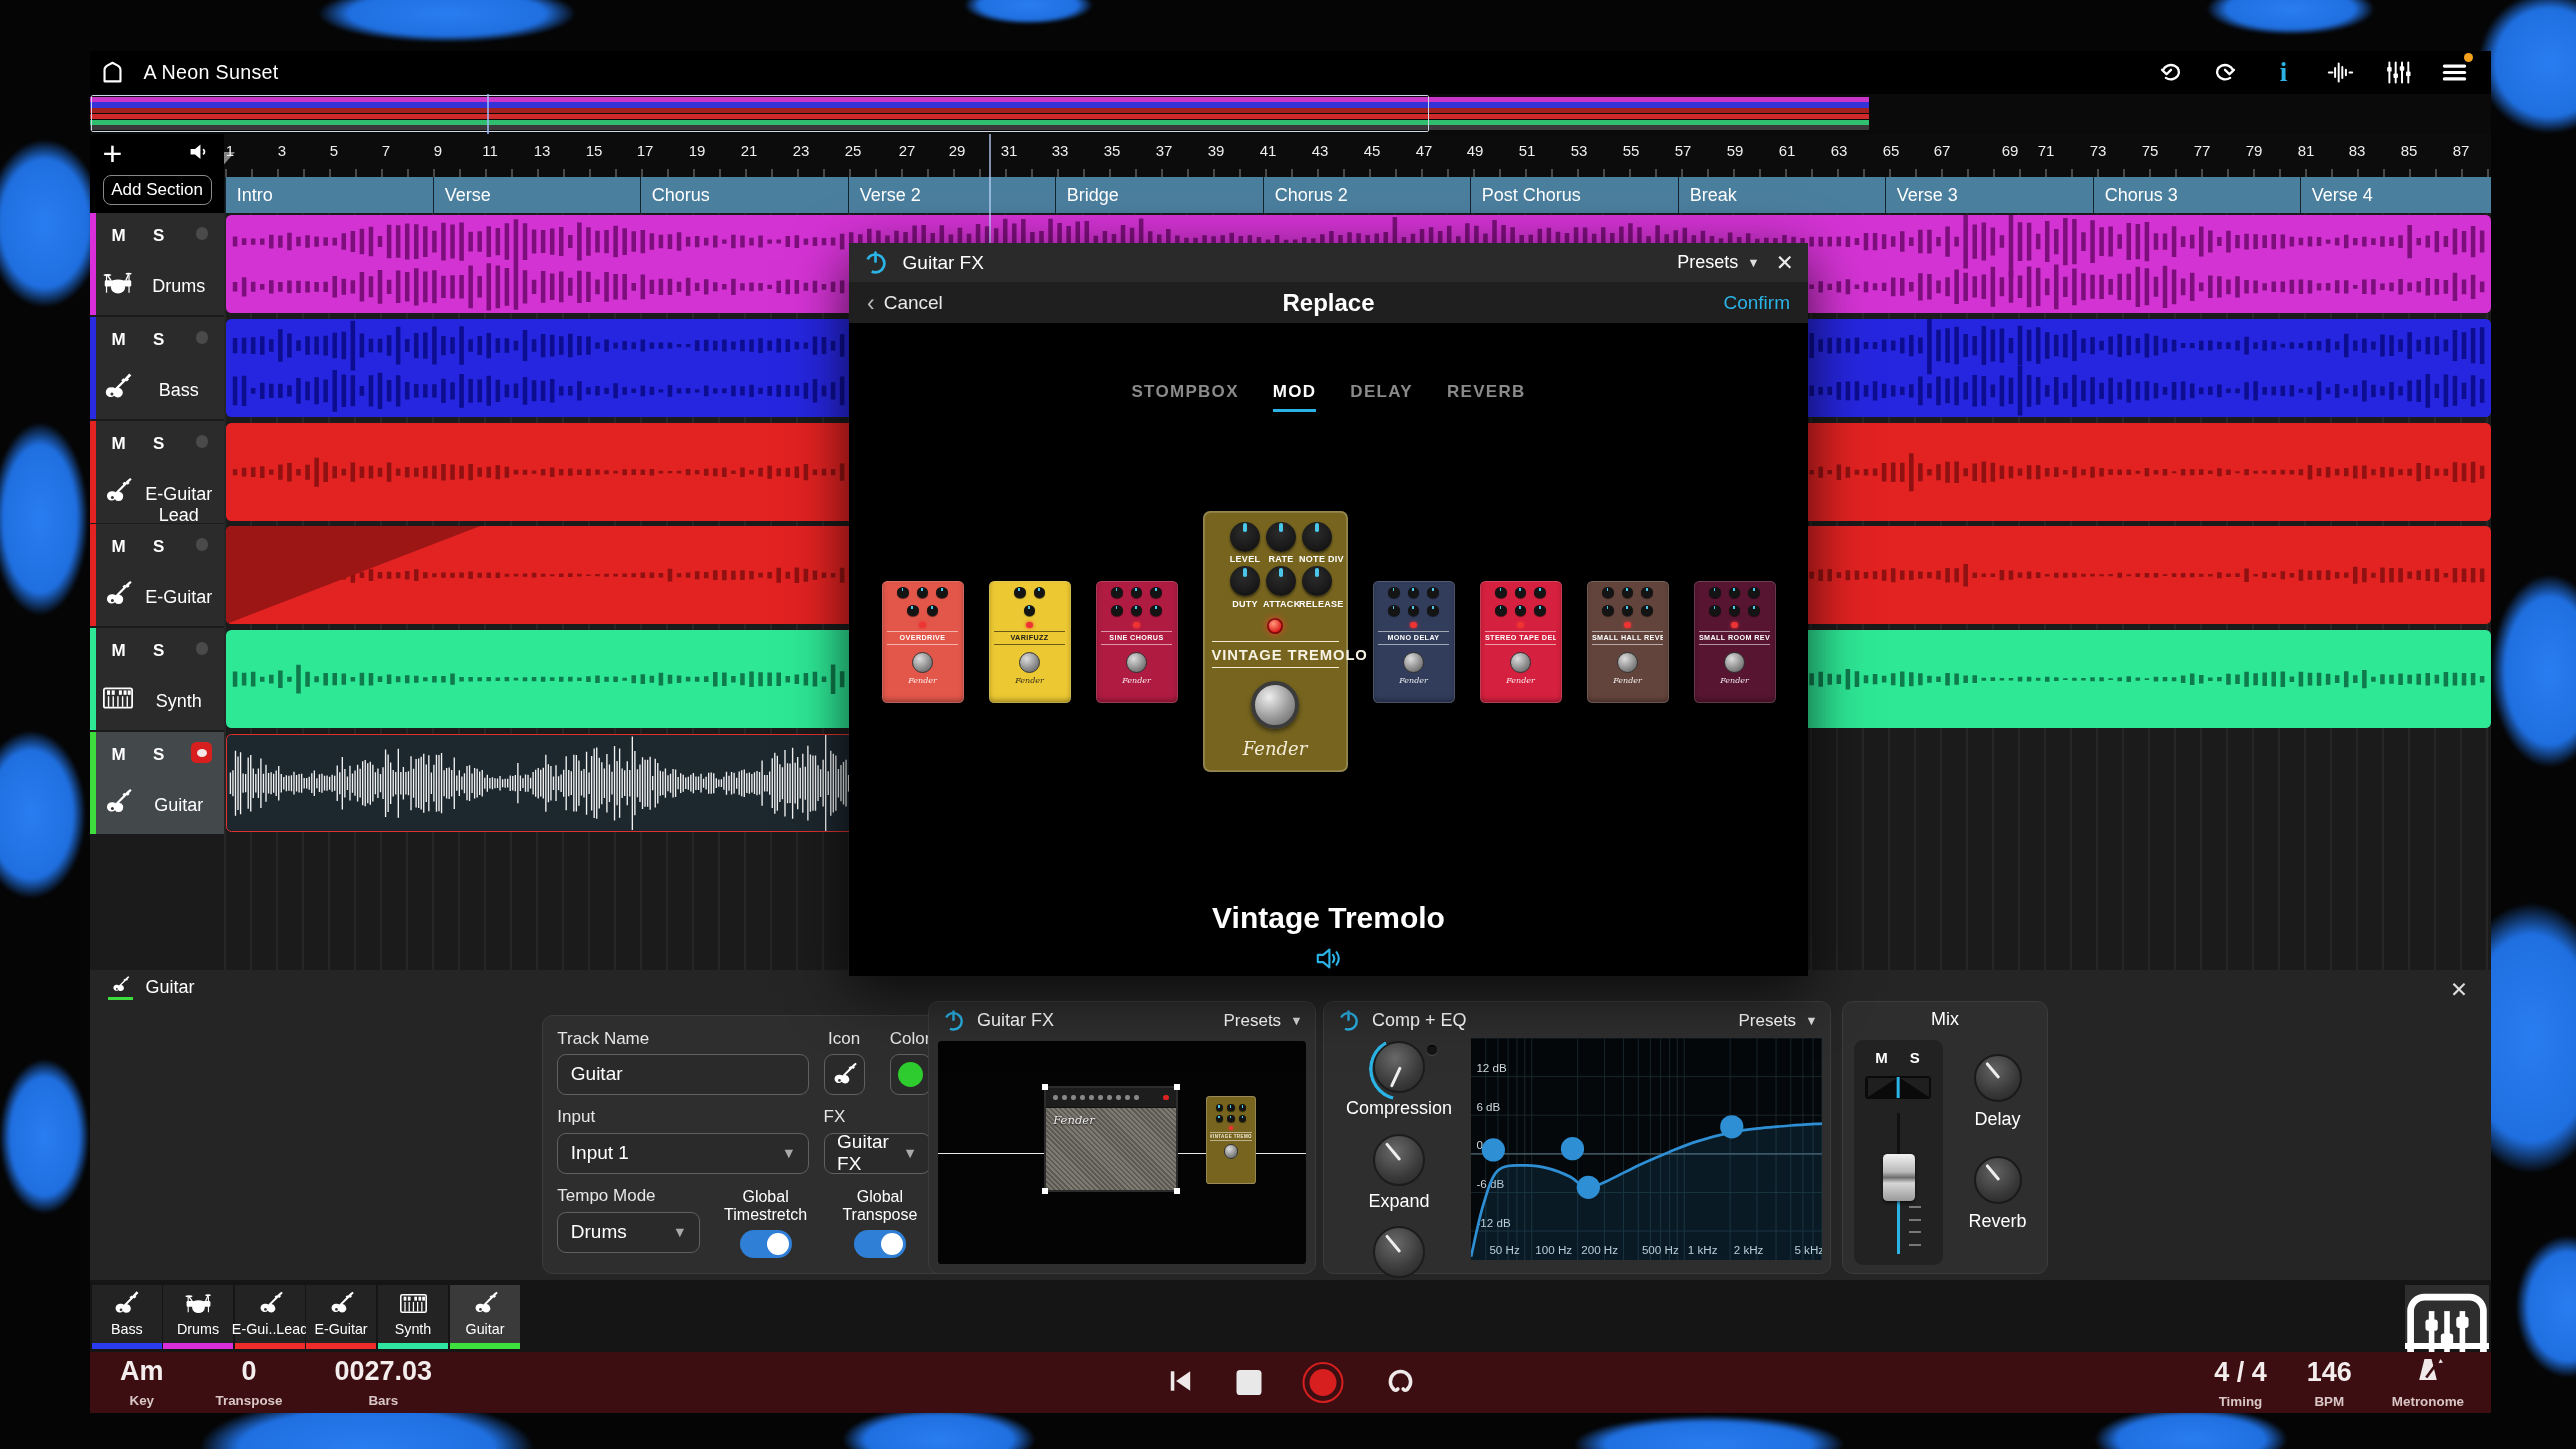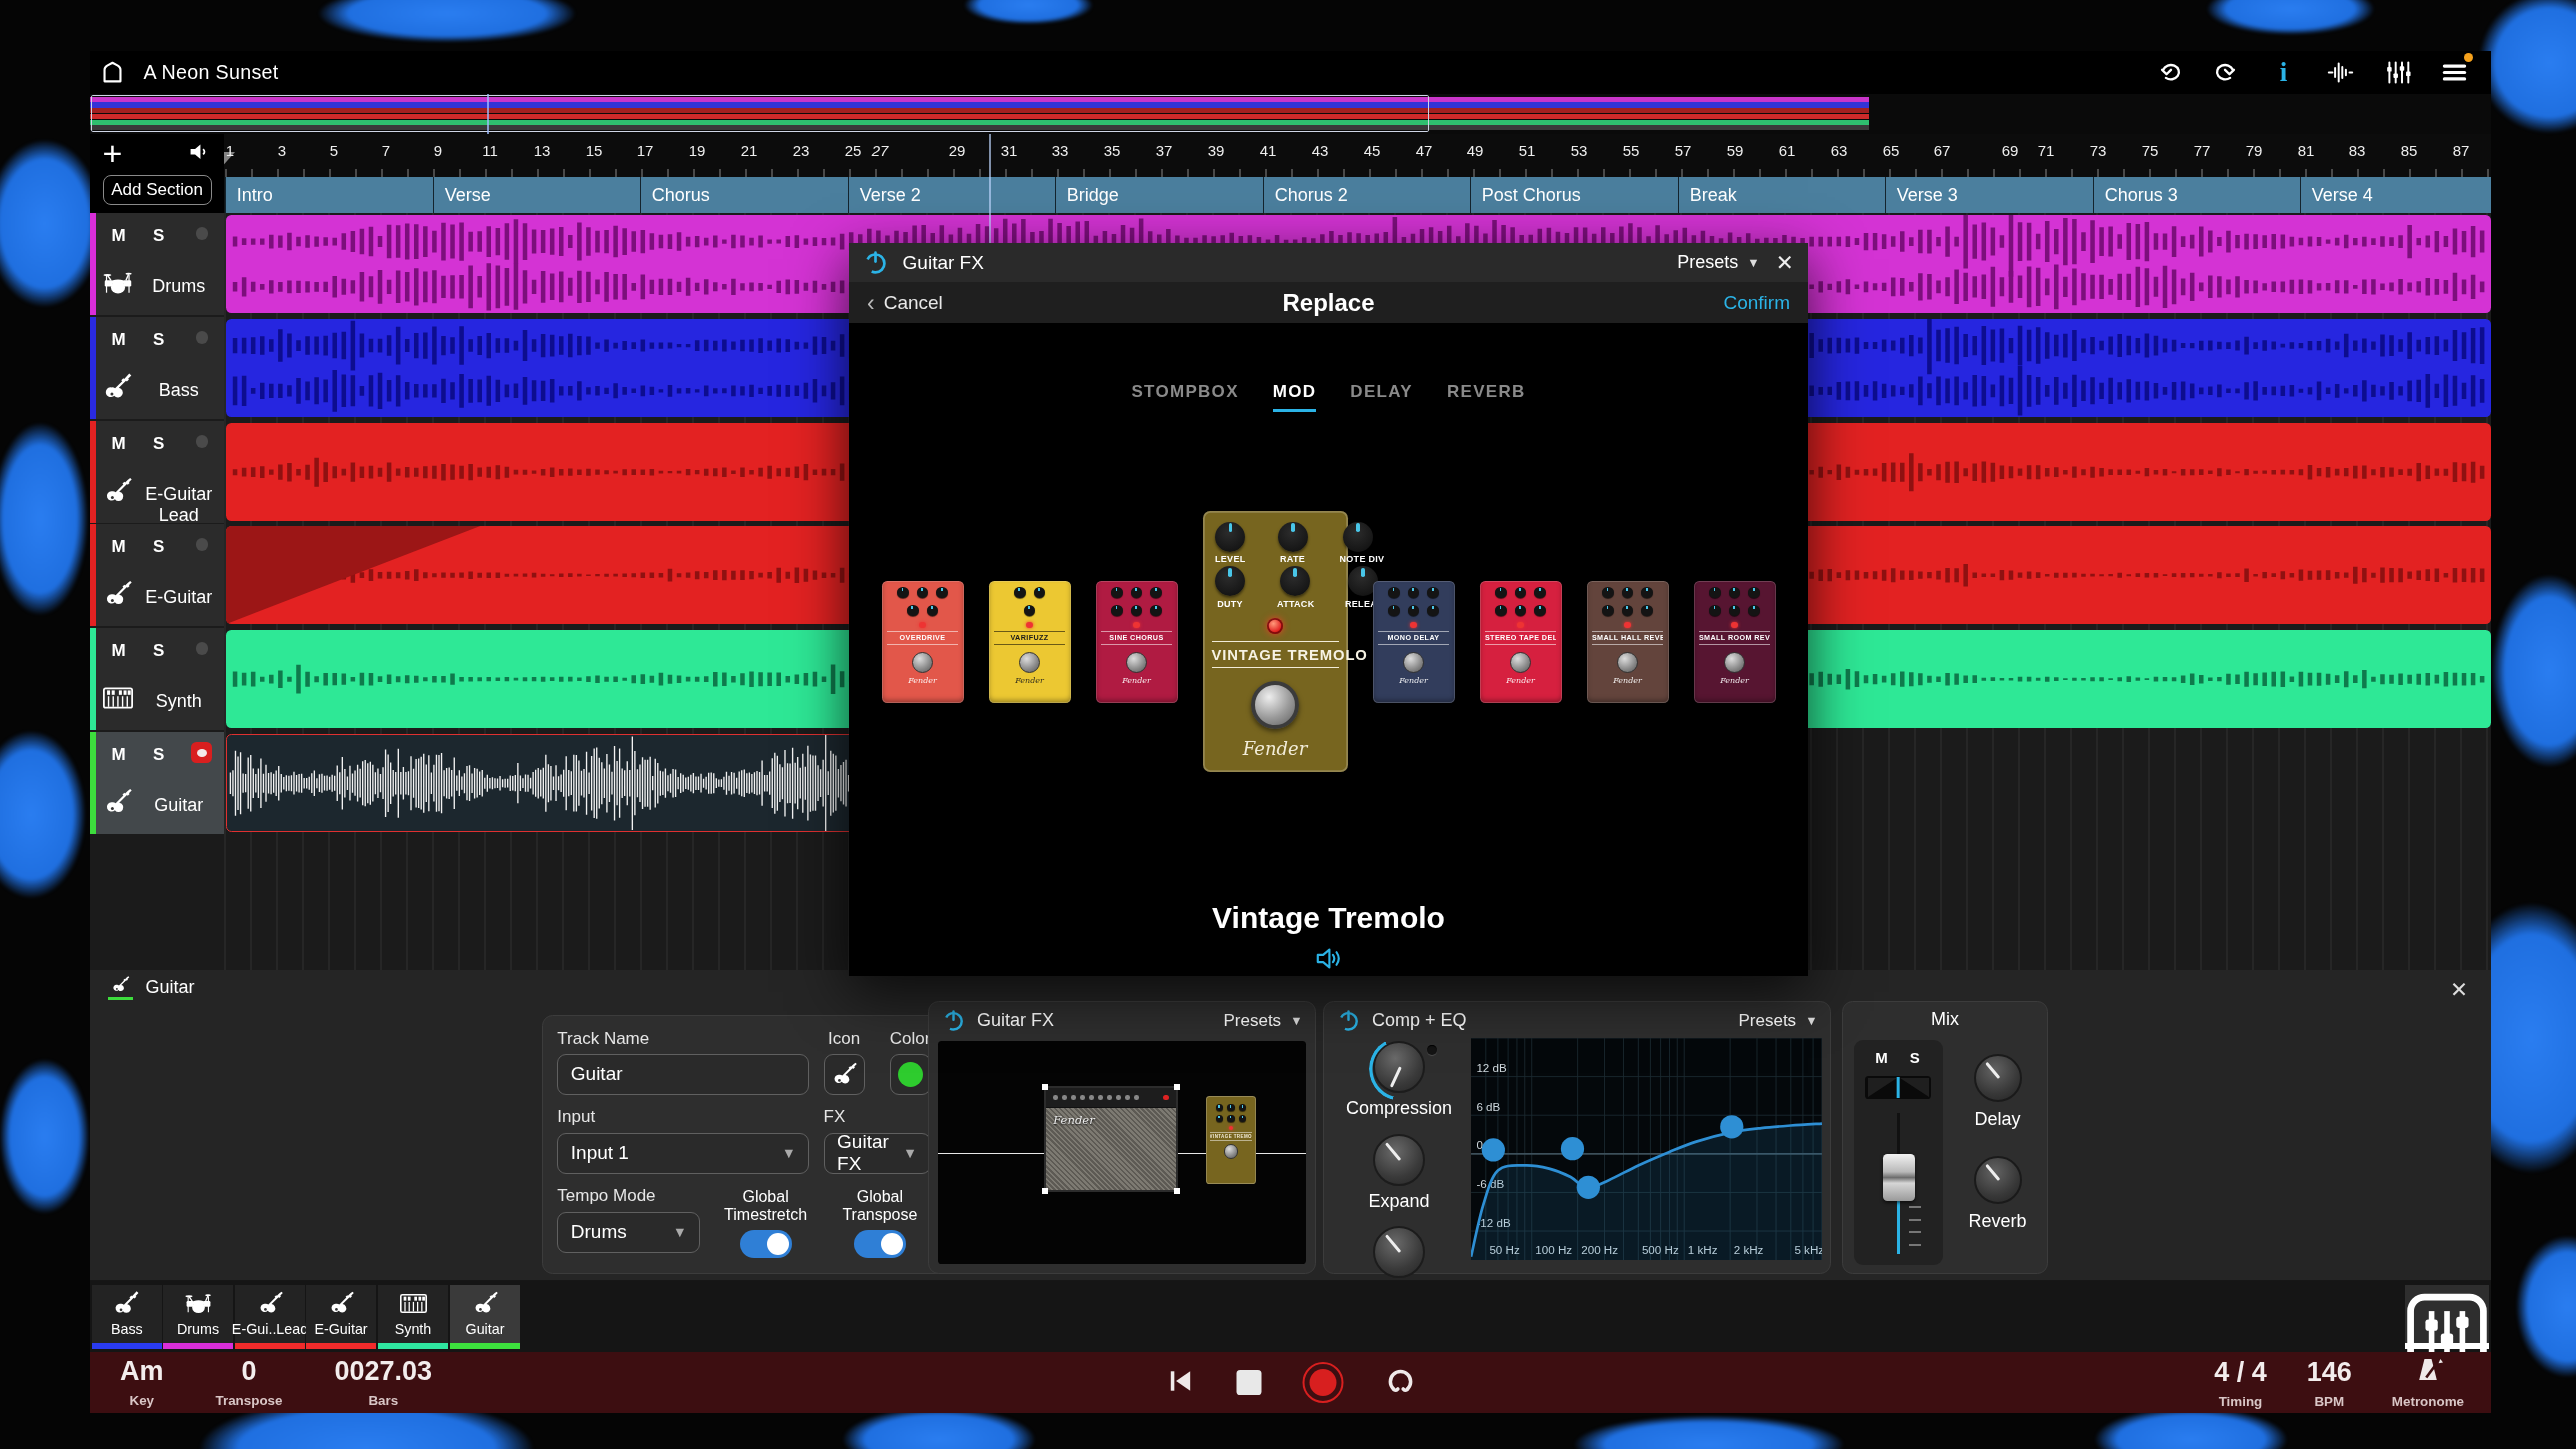--- a/index.html
+++ b/index.html
@@ -101,21 +101,21 @@
   .pknob::after { content:""; position:absolute; left:4.5px; top:0.9px; width:1.8px; height:3.6px; background:#49c6e8; }
   .pled { width:6.3px; height:6.3px; border-radius:50%; background:#e33; margin:5.4px auto 2.7px; box-shadow:0 0 3.6px #e33; }
   .pname { font-size:7.2px; font-weight:bold; letter-spacing:0.4px; text-align:center;
     border-top:0.9px solid rgba(255,255,255,.5); border-bottom:0.9px solid rgba(255,255,255,.5); padding:1.8px 0; margin:1.8px 5.4px; white-space:nowrap; overflow:hidden; }
   .pfoot { width:21.5px; height:21.5px; border-radius:50%; margin:6.3px auto 0;
     background:radial-gradient(circle at 35% 30%, #ddd, #888 60%, #555); border:1.8px solid #333; }
   .pscript { text-align:center; font-family:"DejaVu Serif", serif; font-style:italic; font-size:8px; margin-top:2.7px; opacity:.9; }
 
   .pedal-c { width:145px; height:261px; border-radius:7.2px; background:#77651f; position:relative;
     box-shadow:inset 0 0 0 1.8px rgba(255,255,255,.22), 0 9px 21.5px rgba(0,0,0,.6); padding-top:10.7px; }
-  .ck-row { display:flex; justify-content:flex-start; padding:0 12.5px; margin-bottom:1.8px;gap:32px; }
+  .ck-row { display:flex; justify-content:flex-end; padding:0 12.5px; margin-bottom:1.8px; }
   .cknob-wrap { width:36px; text-align:center; }
   .cknob { width:30px; height:30px; border-radius:50%; background:radial-gradient(circle at 45% 35%, #2c2c2c, #0d0d0d); margin:0 auto; position:relative; box-shadow:0 1.8px 2.7px rgba(0,0,0,.5); }
   .cknob::after { content:""; position:absolute; left:13.4px; top:1.8px; width:3.6px; height:9px; border-radius:1.8px; background:#49c6e8; }
   .cklabel { font-size:9px; font-weight:bold; margin-top:2.7px; letter-spacing:0.3px; white-space:nowrap; }
   .cled { width:16px; height:16px; border-radius:50%; margin:9px auto 7.2px;
     background:radial-gradient(circle at 40% 35%, #ff9a7a, #e02020 60%, #8d0f0f); box-shadow:0 0 7.2px rgba(255,60,40,.8), inset 0 0 0 1.8px rgba(120,10,10,.9); }
   .cname { margin:0 9px; text-align:center; font-size:14.8px; font-weight:bold; letter-spacing:0.9px;
     border-top:1.8px solid #f2ecd8; border-bottom:1.8px solid #f2ecd8; padding:4.5px 0; color:#f7f3e4; white-space:nowrap; }
   .cfoot { width:48px; height:48px; border-radius:50%; margin:12.5px auto 0;
     background:radial-gradient(circle at 35% 30%, #eee, #9a9a9a 55%, #5f5f5f); border:4.5px solid #3b3b3b; box-shadow:0 2.7px 5.4px rgba(0,0,0,.5); }
@@ -333,21 +333,21 @@
         <span class="bar-num" style="left: 296px;">7</span>
         <span class="bar-num" style="left: 348px;">9</span>
         <span class="bar-num" style="left: 400px;">11</span>
         <span class="bar-num" style="left: 452px;">13</span>
         <span class="bar-num" style="left: 504px;">15</span>
         <span class="bar-num" style="left: 555px;">17</span>
         <span class="bar-num" style="left: 607px;">19</span>
         <span class="bar-num" style="left: 659px;">21</span>
         <span class="bar-num" style="left: 711px;">23</span>
         <span class="bar-num" style="left: 763px;">25</span>
-        <span class="bar-num" style="left: 790px; font-style: italic;">27</span>
+        <span class="bar-num" style="left: 817px;">27</span>
         <span class="bar-num" style="left: 867px;">29</span>
         <span class="bar-num" style="left: 919px;">31</span>
         <span class="bar-num" style="left: 970px;">33</span>
         <span class="bar-num" style="left: 1022px;">35</span>
         <span class="bar-num" style="left: 1074px;">37</span>
         <span class="bar-num" style="left: 1126px; text-align: right;">39</span>
         <span class="bar-num" style="left: 1178px;">41</span>
         <span class="bar-num" style="left: 1230px;">43</span>
         <span class="bar-num" style="left: 1282px;">45</span>
         <span class="bar-num" style="left: 1334px;">47</span>

